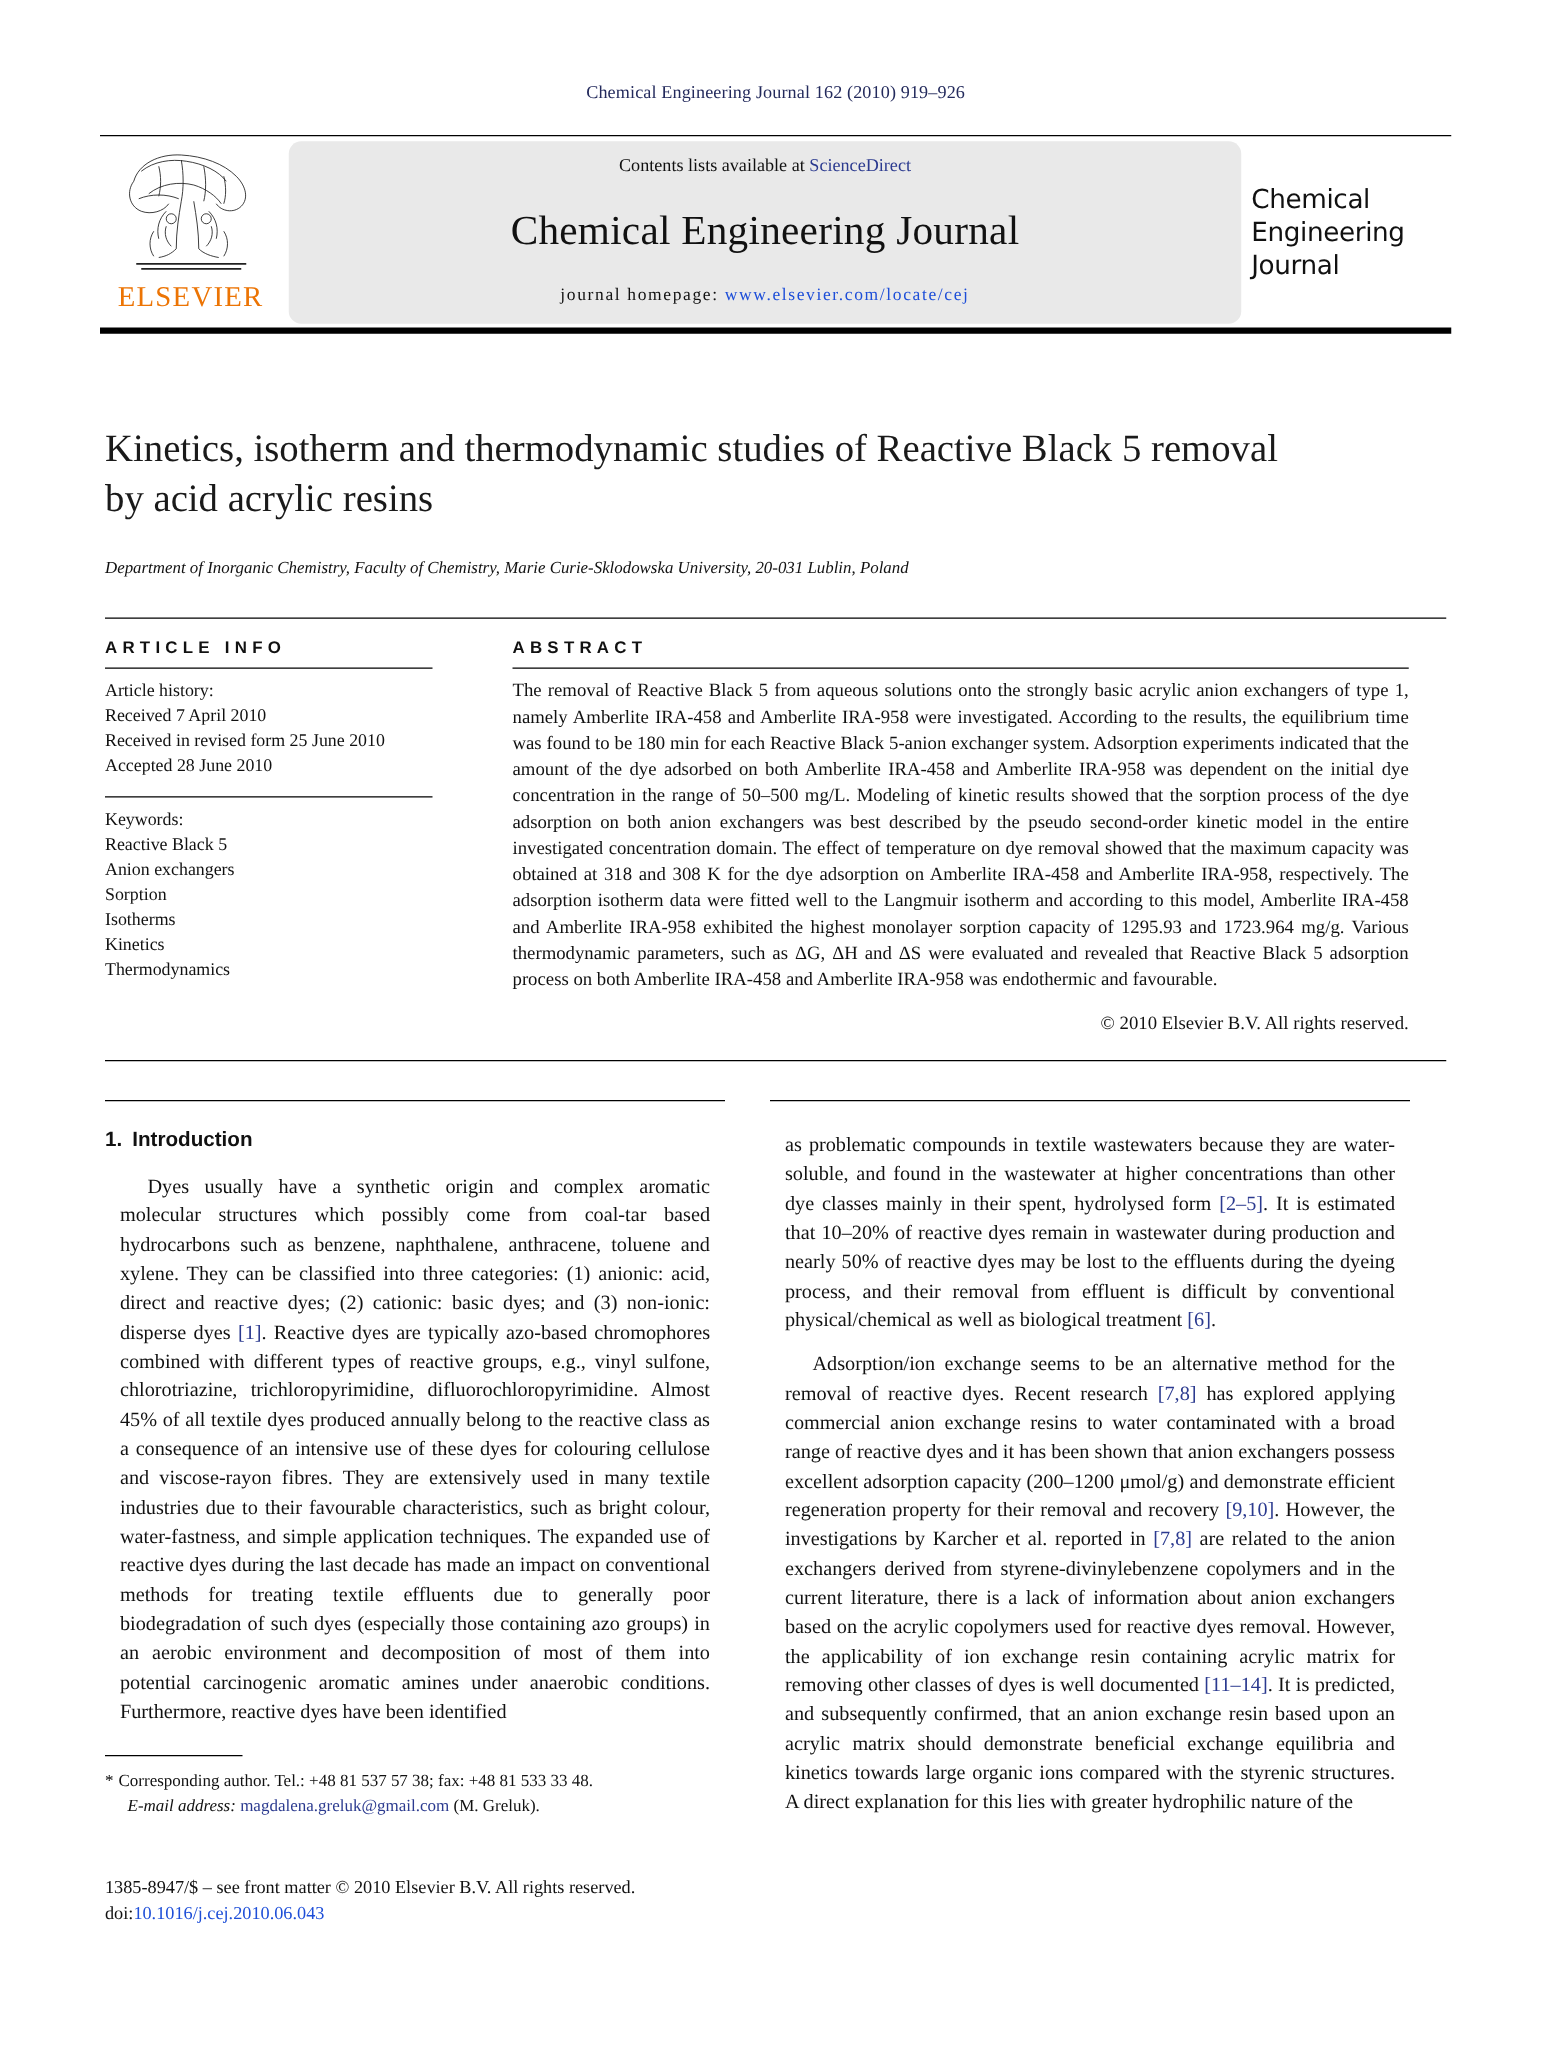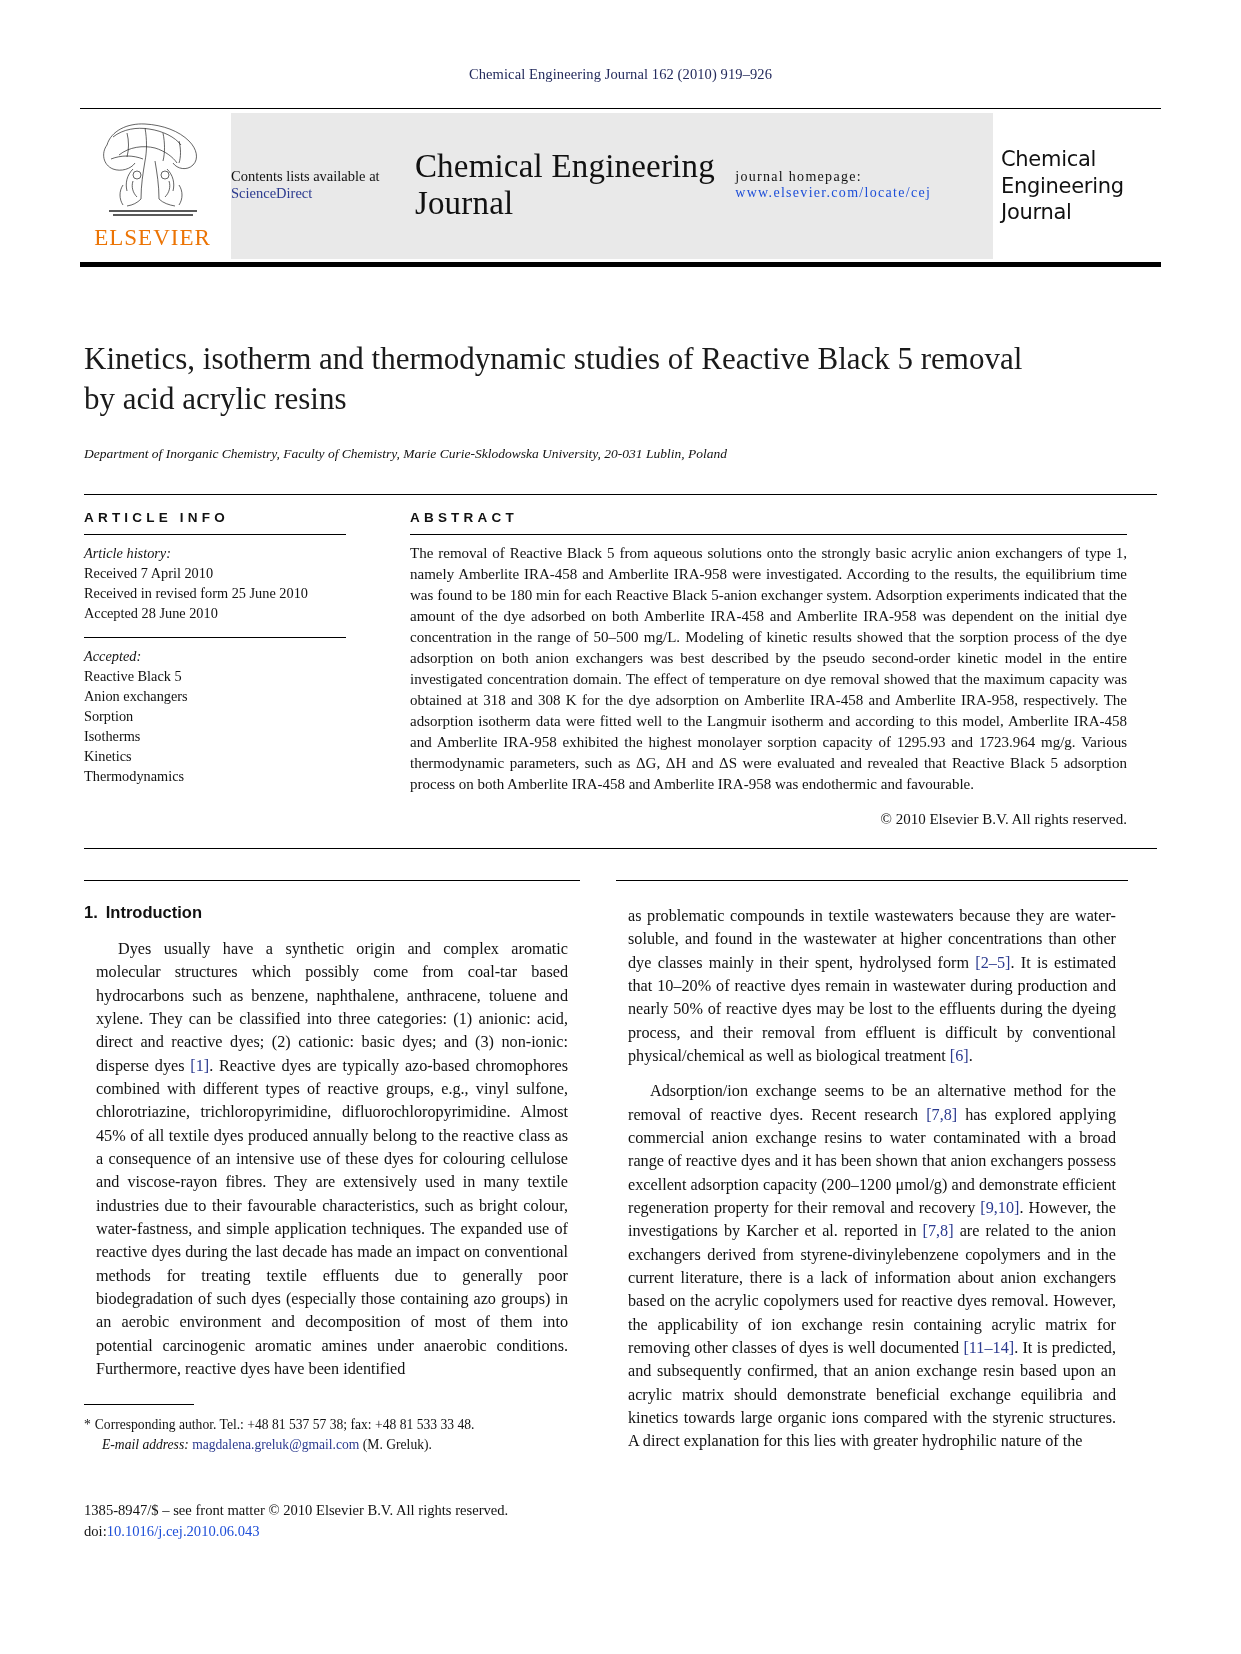--- a/index.html
+++ b/index.html
@@ -72,26 +72,27 @@
     letter-spacing: 1px;
     color: #ec7404;
     font-weight: 400;
     line-height: 1;
     margin-top: 1px;
   }
   .journal-band {
     flex: 1 1 auto;
     background: #e9e9e9;
     display: flex;
-    flex-direction: row;
+    flex-direction: column;
     justify-content: space-between;
     align-items: center;
     padding: 12px 0 14px 0;
     margin-left: 6px;
     margin-right: 8px;
+    border-radius: 10px;
   }
   .contents-line {
     font-size: 14.5px;
     color: #111;
   }
   .contents-line .sd {
     color: #2b3a8f;
   }
   .journal-name {
     font-size: 33px;
@@ -193,21 +194,20 @@
   .hr-thin {
     border-top: 1px solid #000;
     margin: 0 0 8px 0;
   }
   .info-block {
     font-size: 14.3px;
     line-height: 1.40;
     color: #111;
   }
   .info-block .ital {
-    font-style: italic;
   }
   .info-gap {
     height: 14px;
   }
   .abstract-text {
     font-size: 15px;
     line-height: 1.40;
     text-align: justify;
     color: #111;
     margin: 0;
@@ -391,21 +391,21 @@
     <div class="hr-thin"></div>
     <div class="info-block">
       <div class="ital">Article history:</div>
       <div>Received 7 April 2010</div>
       <div>Received in revised form 25 June 2010</div>
       <div>Accepted 28 June 2010</div>
     </div>
     <div class="info-gap"></div>
     <div class="hr-thin"></div>
     <div class="info-block">
-      <div class="ital">Accepted:</div>
+      <div class="ital">Keywords:</div>
       <div>Reactive Black 5</div>
       <div>Anion exchangers</div>
       <div>Sorption</div>
       <div>Isotherms</div>
       <div>Kinetics</div>
       <div>Thermodynamics</div>
     </div>
   </div>
 
   <div class="abs-col">

